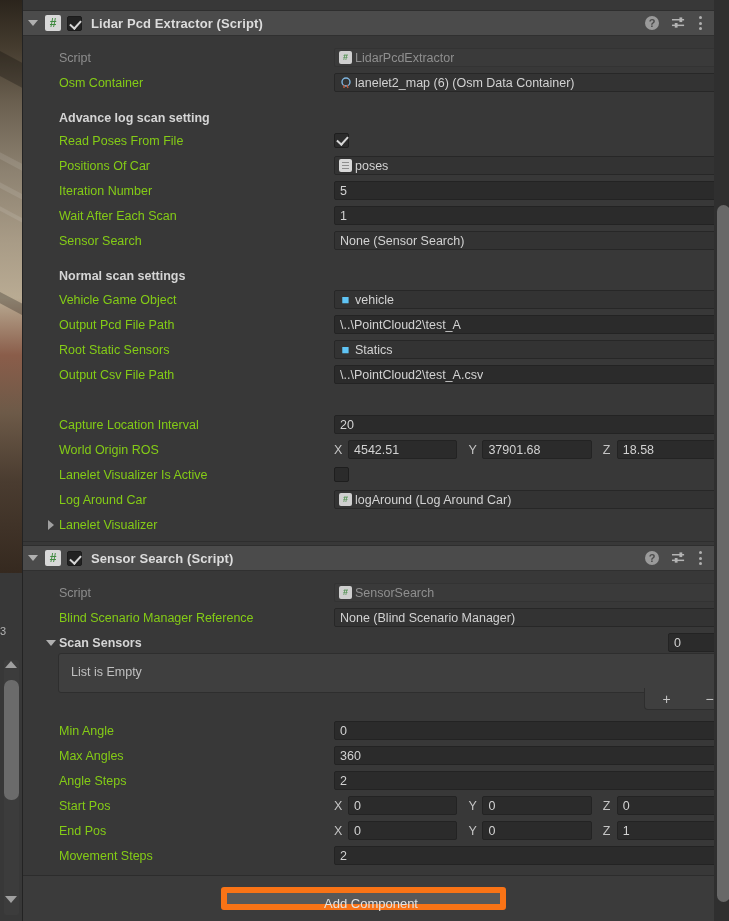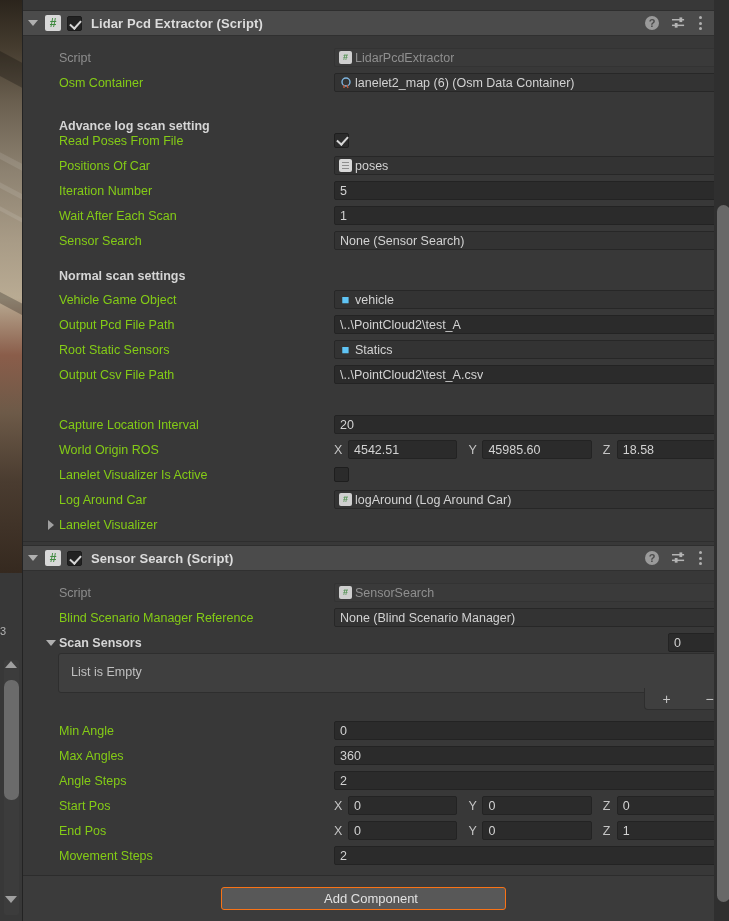--- a/index.html
+++ b/index.html
@@ -227,21 +227,21 @@
     position: absolute; left: 0; width: 691px; height: 1px; background: #2e2e2e;
   }
 
   
   .add-wrap {
     position: absolute; left: 0; top: 875px; width: 691px; height: 46px;
     background: #3b3b3b; border-top: 1px solid #2c2c2c;
   }
   .add-btn {
     position: absolute; left: 198px; top: 11px; width: 285px; height: 23px;
-    background: #585858; border: 1px solid #f97316; border-radius: 3px;
+    background: #585858; border: 6px solid #f97316; border-radius: 3px;
     color: #e2e2e2; font-size: 13px; text-align: center; line-height: 21px; padding-left: 15px;
   }
 
   
   .rsb-track {
     position: absolute; left: 691px; top: 0; width: 16px; height: 921px;
     background: #2f2f2f;
   }
   .rsb-thumb {
     position: absolute; left: 694px; top: 205px; width: 13px; height: 697px;
@@ -316,21 +316,21 @@
               <path d="M4 8 L4 11 M7 8 L8 11" stroke="#c05a3a" stroke-width="1.4"></path>
             </svg>
       </span>
       <span class="fld-text">lanelet2_map (6) (Osm Data Container)</span>
       <span class="picker">
             <span class="ring"></span>
           </span>
     </div>
   </div>
 
-  <div class="row" style="top:105px;margin-top:8px;">
+  <div class="row" style="top:105px;">
     <div class="lbl bold">Advance log scan setting</div>
   </div>
 
   <div class="row" style="top:128px;">
     <div class="lbl">Read Poses From File</div>
     <div class="rowchk on"></div>
   </div>
 
   <div class="row" style="top:153px;">
     <div class="lbl">Positions Of Car</div>
@@ -414,21 +414,21 @@
       <span class="fld-text">20</span>
     </div>
   </div>
 
   <div class="row" style="top:437px;">
     <div class="lbl">World Origin ROS</div>
     <div class="v3">
       <span class="ax">X</span>
       <span class="vbox">4542.51</span>
       <span class="ax">Y</span>
-      <span class="vbox">45985.60</span>
+      <span class="vbox">37901.68</span>
       <span class="ax">Z</span>
       <span class="vbox last">18.58</span>
     </div>
   </div>
 
   <div class="row" style="top:462px;">
     <div class="lbl">Lanelet Visualizer Is Active</div>
     <div class="rowchk"></div>
   </div>
 

